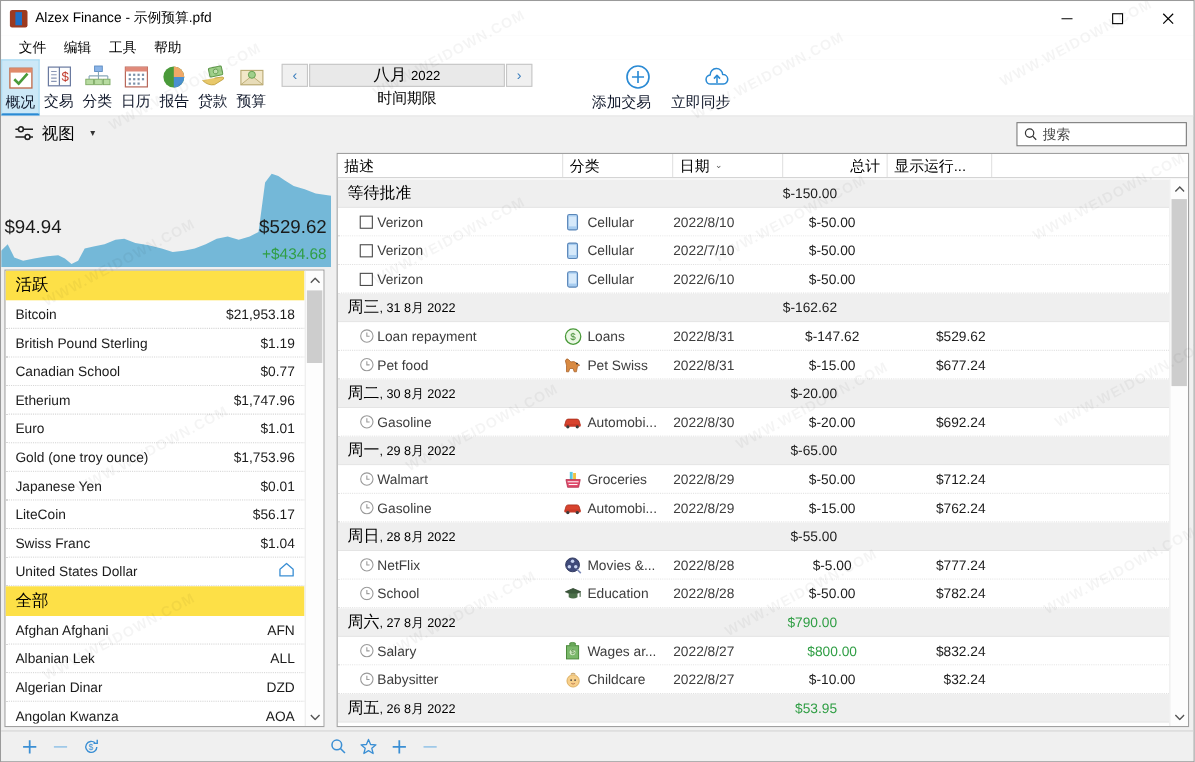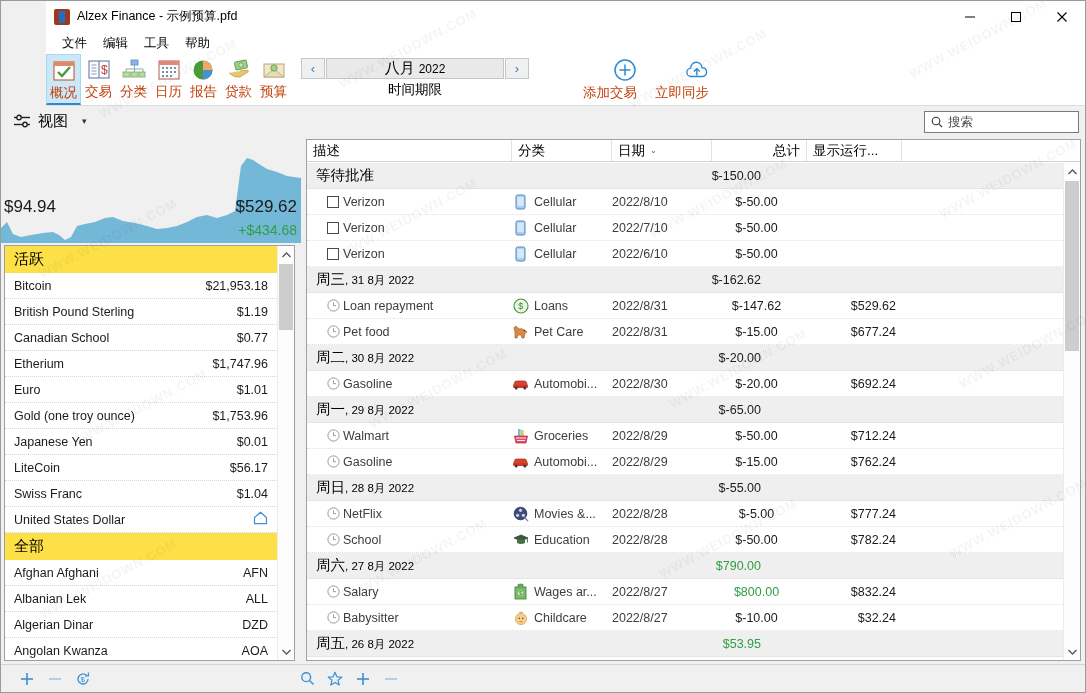--- a/index.html
+++ b/index.html
@@ -12,21 +12,20 @@
     color:#000000;
     overflow:hidden;
     position:relative;
   }
   #app {
     width:1086px; height:693px;
     border:1px solid #9a9a9a;
     background:#f0f0f0;
     position:relative;
     overflow:hidden;
-    padding-left:45px;
   }
 
   
   .titlebar {
     height:31px; display:flex; align-items:center;
     background:#ffffff;
     position:relative;
   }
   .app-icon {
     width:16px;height:16px;margin-left:8px;margin-right:7px;
@@ -53,21 +52,21 @@
     height:52px; background:#ffffff; display:flex; align-items:flex-start;
     border-bottom:1px solid #dcdcdc; position:relative;
   }
   .tbgroup { display:flex; align-items:flex-start; }
   .tbitem {
     width:35px;height:51px;display:flex;flex-direction:column;align-items:center;
     justify-content:flex-start;padding-top:3px;position:relative;
   }
   .tbitem.active { background:#cce8f7; border:1px solid #a6d9f2; border-bottom:2px solid #2a8ad4; }
   .tbicon { width:26px;height:26px;display:block;margin-bottom:1px; }
-  .tblabel { font-size:13.5px; color:#c2410c; line-height:16px; white-space:nowrap; }
+  .tblabel { font-size:13.5px; color:#0f172a; line-height:16px; white-space:nowrap; }
 
   
   .period-wrap { display:flex; flex-direction:column; align-items:center; margin-left:10px; padding-top:4px; }
   .period-row { display:flex; align-items:center; }
   .period-arrow {
     width:24px;height:21px;border:1px solid #c6c6c6;background:#f0f0f0;
     display:flex;align-items:center;justify-content:center;color:#3d7fbd;font-size:13px;
   }
   .period-box {
     width:178px;height:21px;border:1px solid #c6c6c6;background:#e9e9e9;
@@ -568,21 +567,21 @@
                 </span>
                 <span>Pet food</span>
               </div>
               <div class="c-cat">
                 <span class="ci">
                   <svg width="17" height="15" viewBox="0 0 17 15">
                     <path d="M2 4 q1 -3 3 -1 l2 2 q3 -1 5 1 l3 2 -2 1 -1 5 -2 0 -1 -3 -3 0 -1 3 -2 0 0 -6 z" fill="#d98a42" stroke="#a86028" stroke-width="0.7"></path>
                     <circle cx="12.5" cy="6.5" r="0.8" fill="#2b2b2b"></circle>
                   </svg>
                 </span>
-                <span>Pet Care</span>
+                <span>Pet Swiss</span>
               </div>
               <div class="c-date">2022/8/31</div>
               <div class="c-total neg">$-15.00</div>
               <div class="c-run">$677.24</div>
             </div>
             <div class="grp">
               <div class="g-title"><b>周二</b><i>, 30 8月 2022</i></div>
               <div class="g-amt neg">$-20.00</div>
             </div>
             <div class="row">

